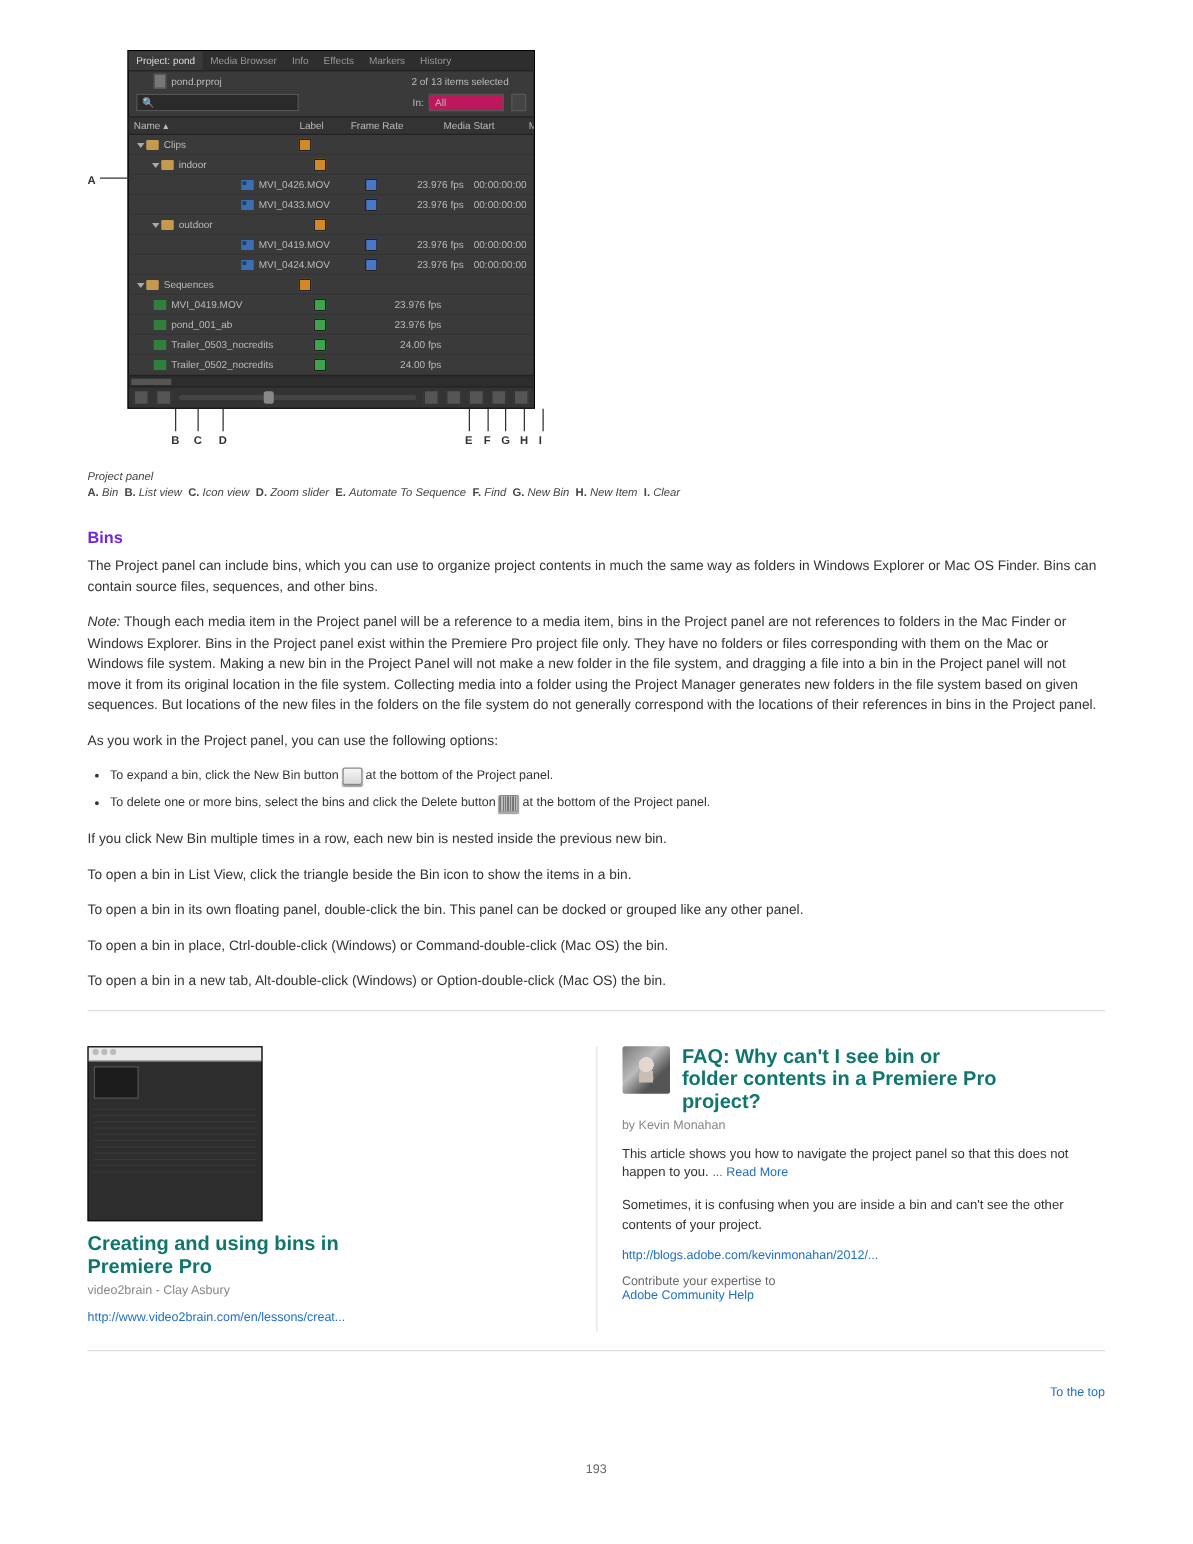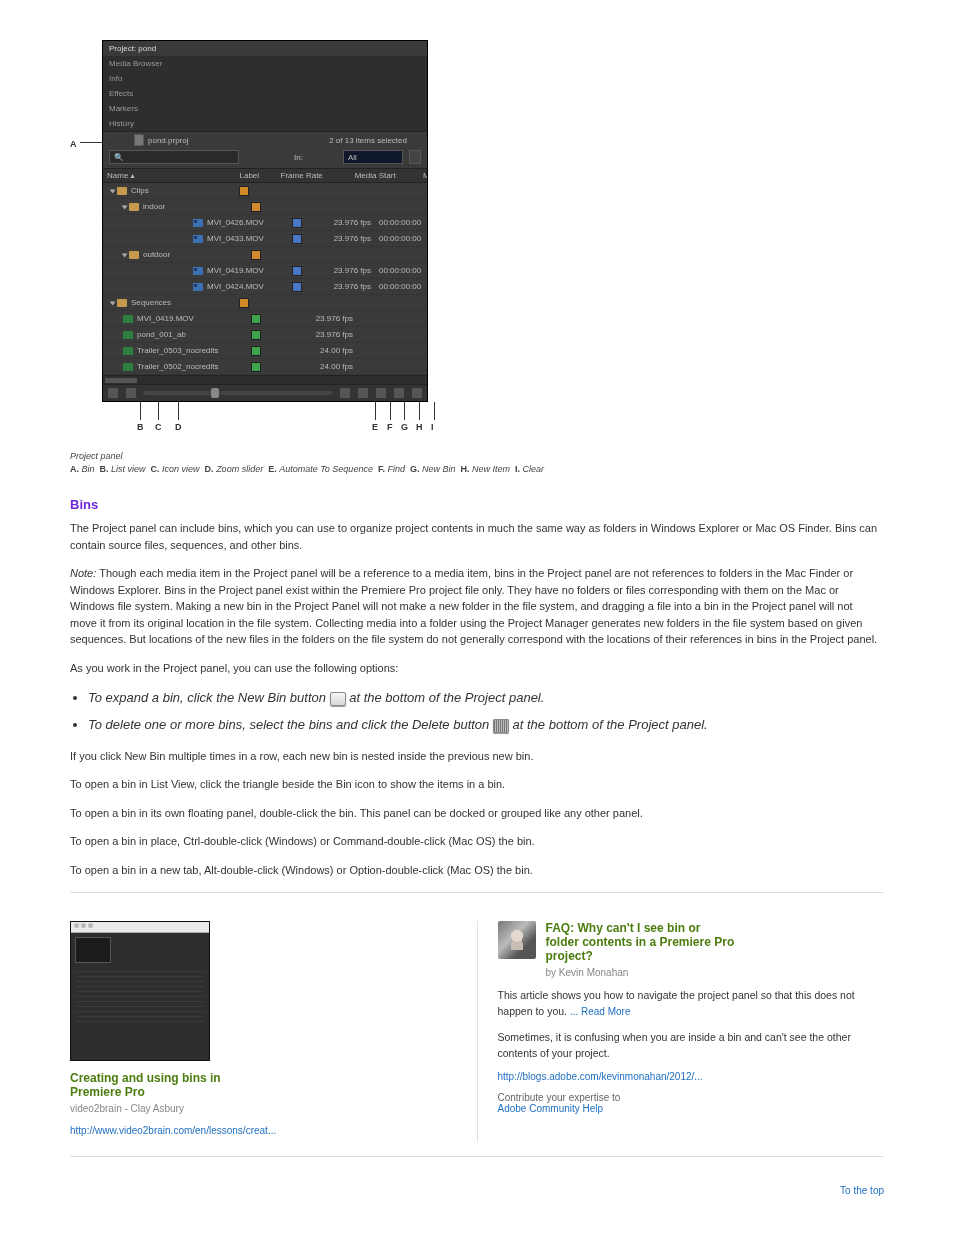--- a/index.html
+++ b/index.html
@@ -27,53 +27,51 @@
     border: 1px solid #000;
     color: #bbb;
     font-size: 9px;
     margin-left: 32px;
   }
   .pp-tabs {
     display: flex;
     background: #2e2e2e;
     border-bottom: 1px solid #222;
     font-size: 8px;
-    flex-direction: column;
   }
   .pp-tab {
     padding: 3px 6px;
     color: #999;
     white-space: nowrap;
   }
   .pp-tab.active {
     background: #3a3a3a;
     color: #ddd;
   }
   .pp-subheader {
     display: flex;
     align-items: center;
     justify-content: space-between;
     padding: 2px 20px;
     font-size: 8px;
-    margin-left: 11px;
   }
   .pp-proj {
     display:flex; align-items:center; gap:4px;
   }
   .pp-proj .doc-ic { width:8px;height:10px;background:#777;border:1px solid #555; }
   .pp-filter {
     display:flex; align-items:center; gap:6px;
     padding: 2px 6px 4px 6px;
     font-size: 8px;
   }
   .pp-search {
     background:#2a2a2a; border:1px solid #555; height:12px; width:120px; color:#ccc; padding:0 4px; display:flex; align-items:center;
   }
   .pp-in { margin-left:auto; display:flex; align-items:center; gap:4px; }
-  .pp-in-field { background:#0f172a; border:1px solid #555; height:12px; width:50px; padding:0 4px; display:flex; align-items:center; justify-content:space-between;margin-left:36px; }
+  .pp-in-field { background:#be185d; border:1px solid #555; height:12px; width:50px; padding:0 4px; display:flex; align-items:center; justify-content:space-between; }
   .pp-dropdown-btn { width:10px;height:12px;background:#444;border:1px solid #555;margin-left:2px; }
 
   .pp-cols {
     display:flex;
     background:#333;
     border-top:1px solid #222;
     border-bottom:1px solid #222;
     font-size:8px;
   }
   .pp-col-name { width:128px; padding:2px 4px; }
@@ -156,24 +154,23 @@
     font-weight: normal;
     font-style: italic;
   }
 
   ul.body-list {
     list-style: disc;
     padding-left: 18px;
     margin: 0 0 12px 0;
   }
   ul.body-list li {
-    font-size: 13px;
+    font-size: 10px;
     line-height: 1.6;
     margin-bottom: 6px;
-    font-style: italic;
   }
   .inline-icon {
     display: inline-block;
     width: 14px;
     height: 12px;
     vertical-align: middle;
     border: 1px solid #888;
     border-radius: 2px;
     background: linear-gradient(#f6f6f6,#d8d8d8);
     box-shadow: 0 1px 1px rgba(0,0,0,0.4);
@@ -214,23 +211,23 @@
   .thumb-panel .tp-top .dot{ width:5px;height:5px;border-radius:50%;background:#bbb; }
   .thumb-panel .tp-mid{ flex:1; padding:4px; display:flex; flex-direction:column; gap:2px;}
   .thumb-panel .tp-mid .preview{ width:34px;height:24px;background:#1c1c1c;border:1px solid #555; margin-bottom:4px;}
   .thumb-panel .tp-row{ display:flex; gap:4px; font-size:5px; border-bottom:1px solid #383838; padding:1px 0;}
   .thumb-panel .tp-row span:nth-child(1){ flex:2; overflow:hidden; }
   .thumb-panel .tp-row span:nth-child(2){ flex:1; }
   .thumb-panel .tp-row span:nth-child(3){ flex:1; }
   .thumb-panel .tp-row .sbox{ width:6px;height:6px; }
 
   .card-title {
-    font-size: 12px;
+    font-size: 16px;
     font-weight: bold;
-    color: #4d7c0f;
+    color: #0f766e;
     margin: 0 0 4px 0;
   }
   .card-sub {
     font-size: 10px;
     color: #888;
     margin: 0 0 10px 0;
   }
   .card-link {
     font-size: 10px;
     color: #1f6fc1;
@@ -645,13 +642,14 @@
         <span>Contribute your expertise to</span><br>
         <a>Adobe Community Help</a>
       </p>
     </div>
   </div>
 
   <hr class="cards-sep">
 
   <p class="totop"><a>To the top</a></p>
 
+  <p class="page-num">193</p>
 </div>
 
 </body></html>

